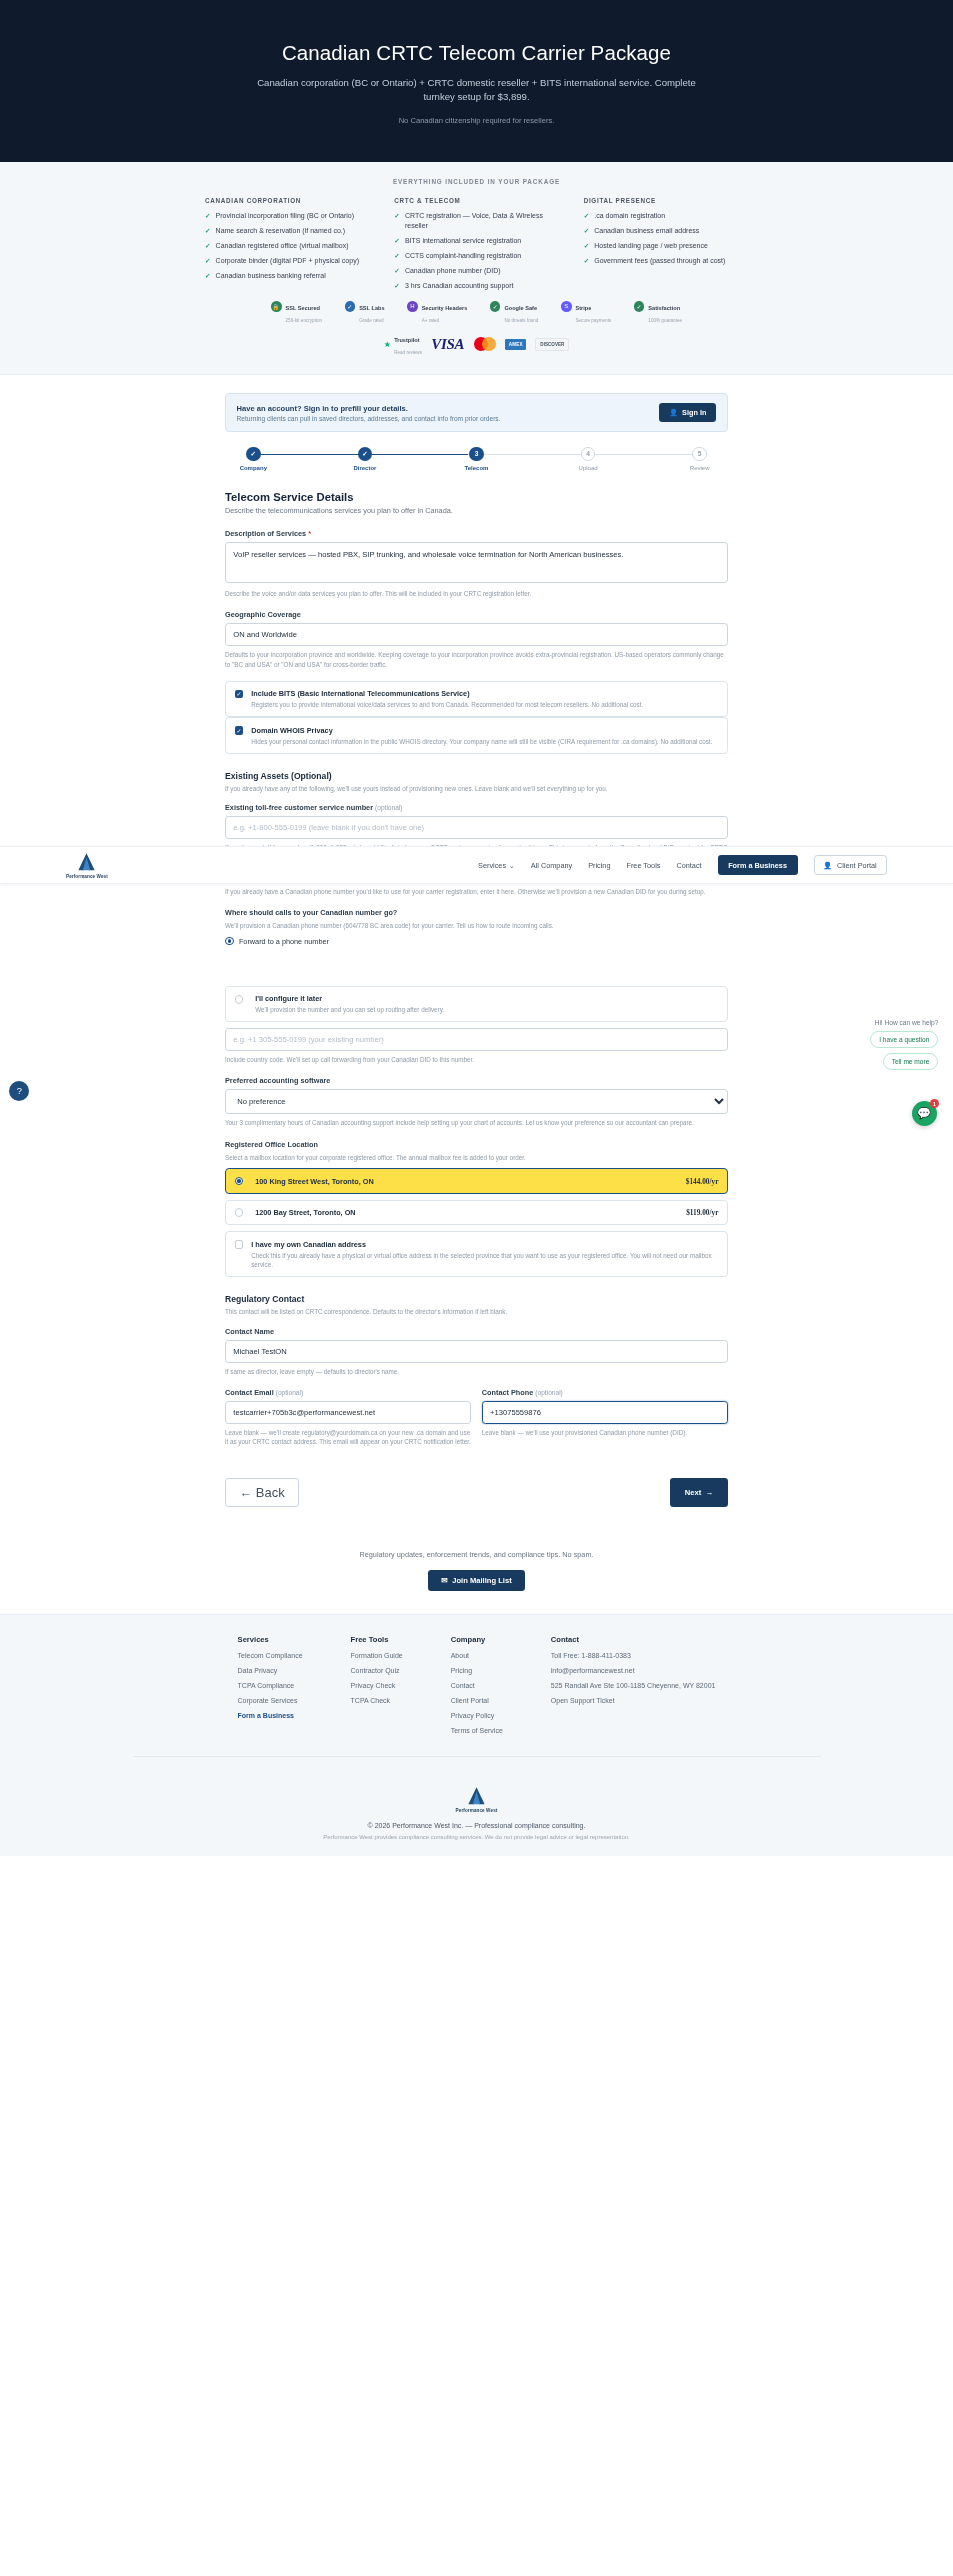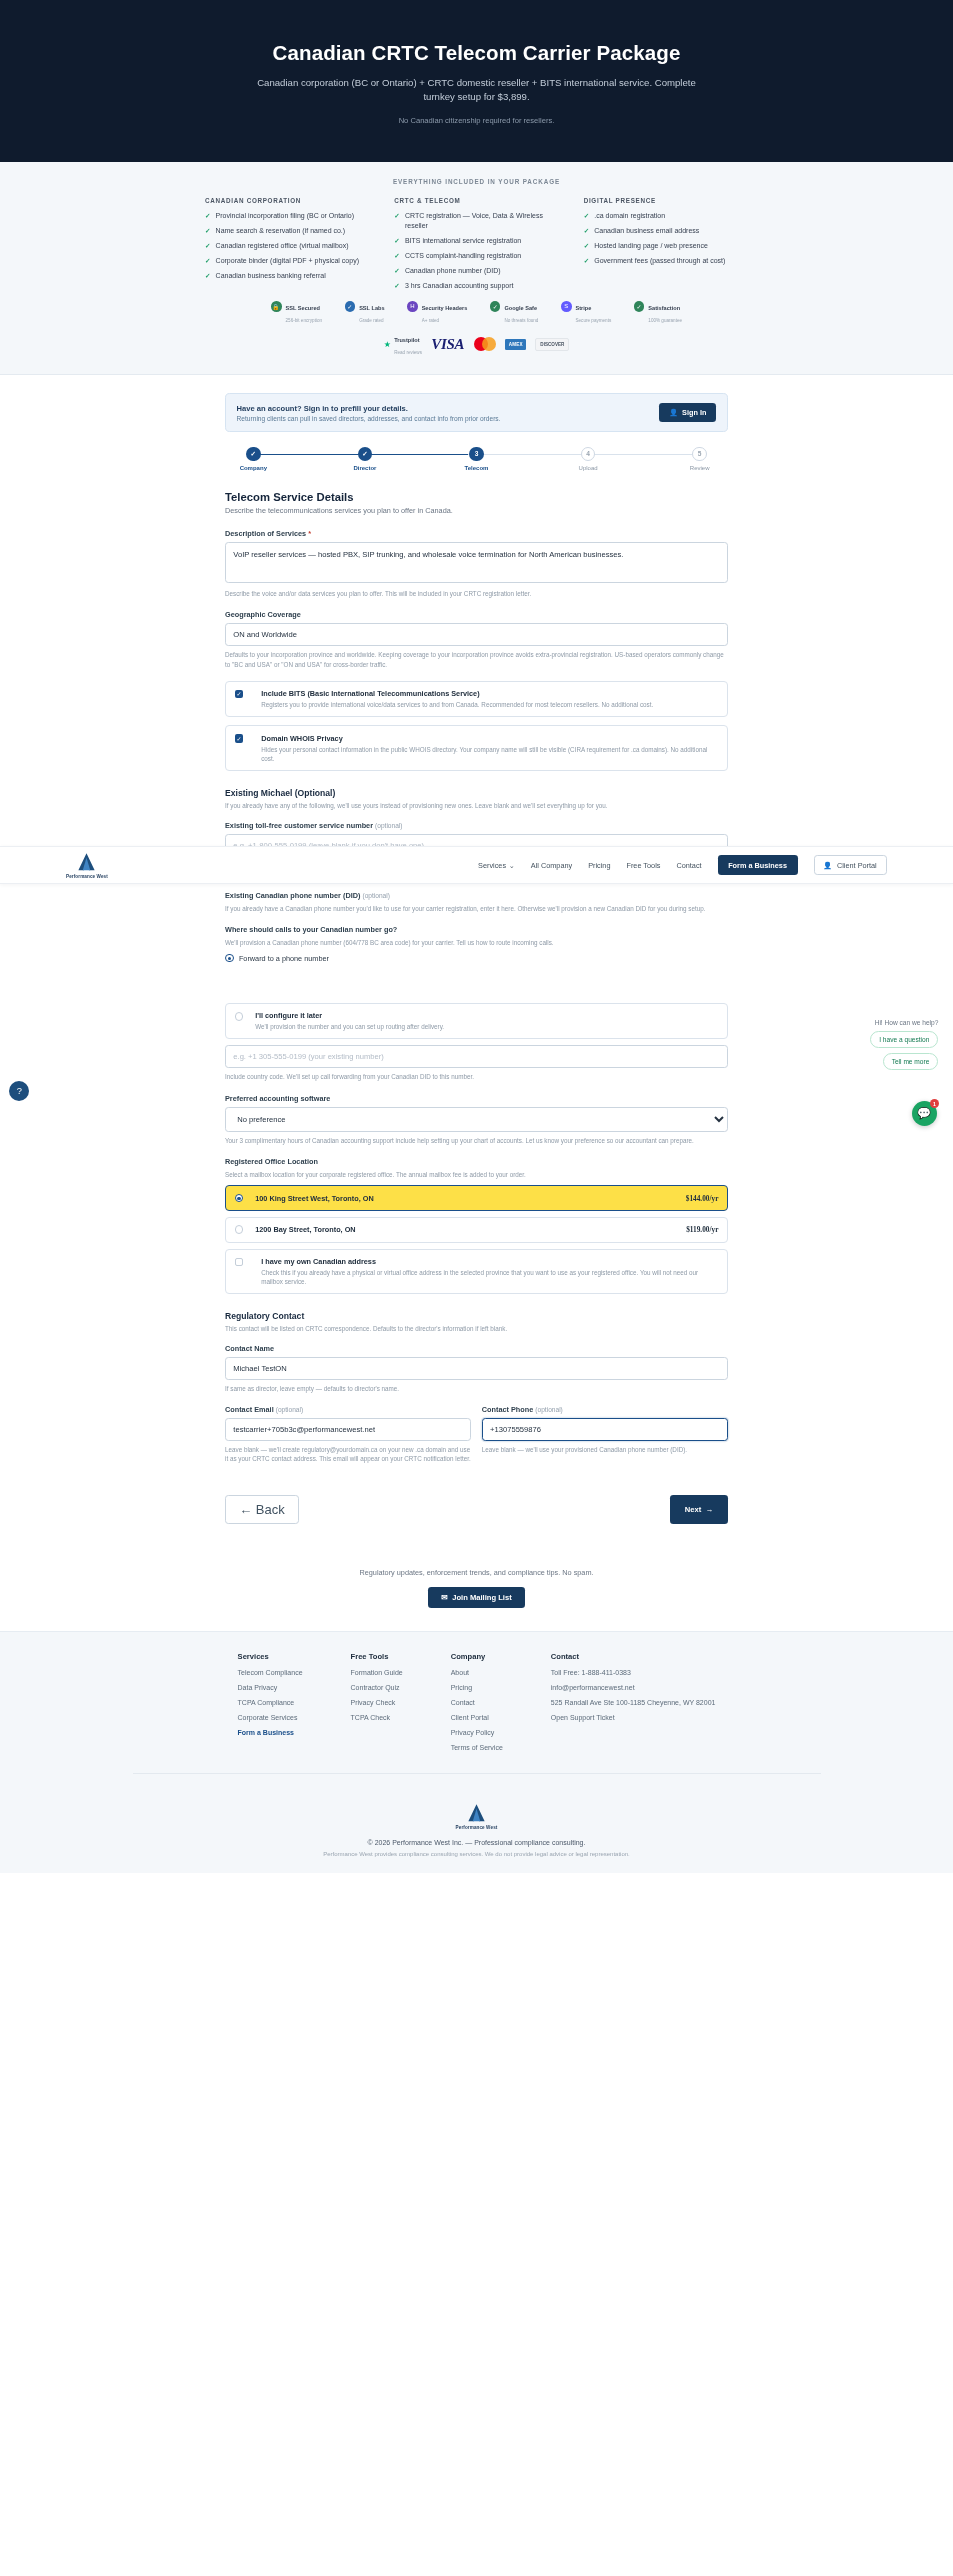--- a/index.html
+++ b/index.html
@@ -16,21 +16,21 @@
   
   .hero {
     background:#0f1b2d;
     color:#fff;
     padding:41px 26.5px 37px;
     text-align:center;
   }
   .hero h1 {
     margin:0 0 10.6px;
     font-size:20.5px;
-    font-weight:700;
+    font-weight:400;
     letter-spacing:0.1px;
   }
   .hero .sub {
     margin:0 auto;
     max-width:463px;
     font-size:9.6px;
     line-height:1.55;
     color:#c3cdd9;
   }
   .hero .note {
@@ -178,22 +178,22 @@
     outline:none;
   }
   textarea.inp { height:41px; resize:none; line-height:1.5; }
   input.inp::placeholder { color:#b3bcc7; }
   .help { font-size:6.3px; color:#8e9aa7; line-height:1.45; margin:4px 0 12px; }
 
   .chkbox-card {
     border:0.7px solid #dbe3ec;
     border-radius:4px;
     padding:7.3px 8.6px;
-    display:flex; gap:18px; align-items:flex-start;
-    margin-bottom:8px;
+    display:flex; gap:8px; align-items:flex-start;
+    margin-bottom:0;
     background:#fff;
   }
   .cb {
     width:8.6px;height:8.6px;border-radius:2px;background:#1a4f8a;
     display:flex;align-items:center;justify-content:center;
     color:#fff;font-size:6px;flex:none;margin-top:0.7px;
   }
   .cb.empty { background:#fff;border:1px solid #c4ced9; }
   .chkbox-card .ti { font-size:7.3px;font-weight:700;color:#22303f; }
   .chkbox-card .de { font-size:6.3px;color:#8e9aa7;line-height:1.45;margin-top:2px; }
@@ -450,21 +450,21 @@
       </div>
 
       <div class="chkbox-card">
         <span class="cb">✓</span>
         <div>
           <div class="ti">Domain WHOIS Privacy</div>
           <div class="de">Hides your personal contact information in the public WHOIS directory. Your company name will still be visible (CIRA requirement for .ca domains). No additional cost.</div>
         </div>
       </div>
 
-      <h3 class="grp">Existing Michael (Optional)</h3>
+      <h3 class="grp">Existing Assets (Optional)</h3>
       <p class="grp-sub">If you already have any of the following, we'll use yours instead of provisioning new ones. Leave blank and we'll set everything up for you.</p>
 
       <label class="fl">
         <span>Existing toll-free customer service number</span> <span class="opt">(optional)</span>
       </label>
       <input class="inp" placeholder="e.g. +1-800-555-0199 (leave blank if you don't have one)" style="">
       <div class="help">If you have a toll-free number (1-800, 1-888, etc.) you'd like listed as your CCTS customer service line, enter it here. This is separate from the Canadian local DID required for CRTC registration — a local DID will always be provisioned for your carrier.</div>
 
       <label class="fl">
         <span>Existing Canadian phone number (DID)</span> <span class="opt">(optional)</span>

